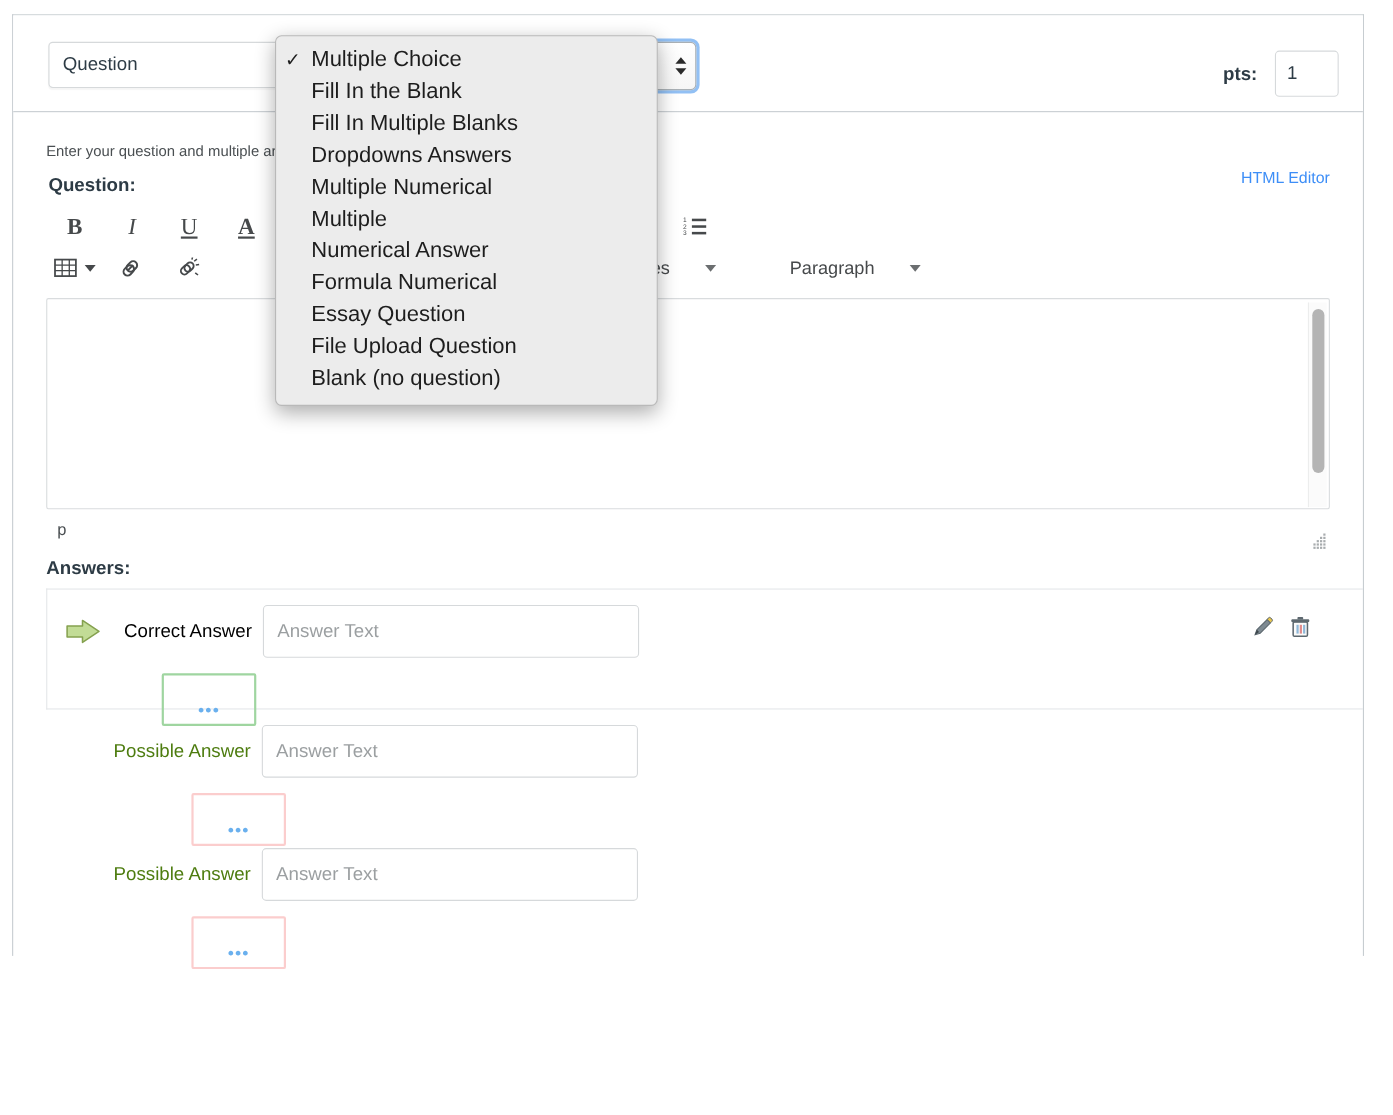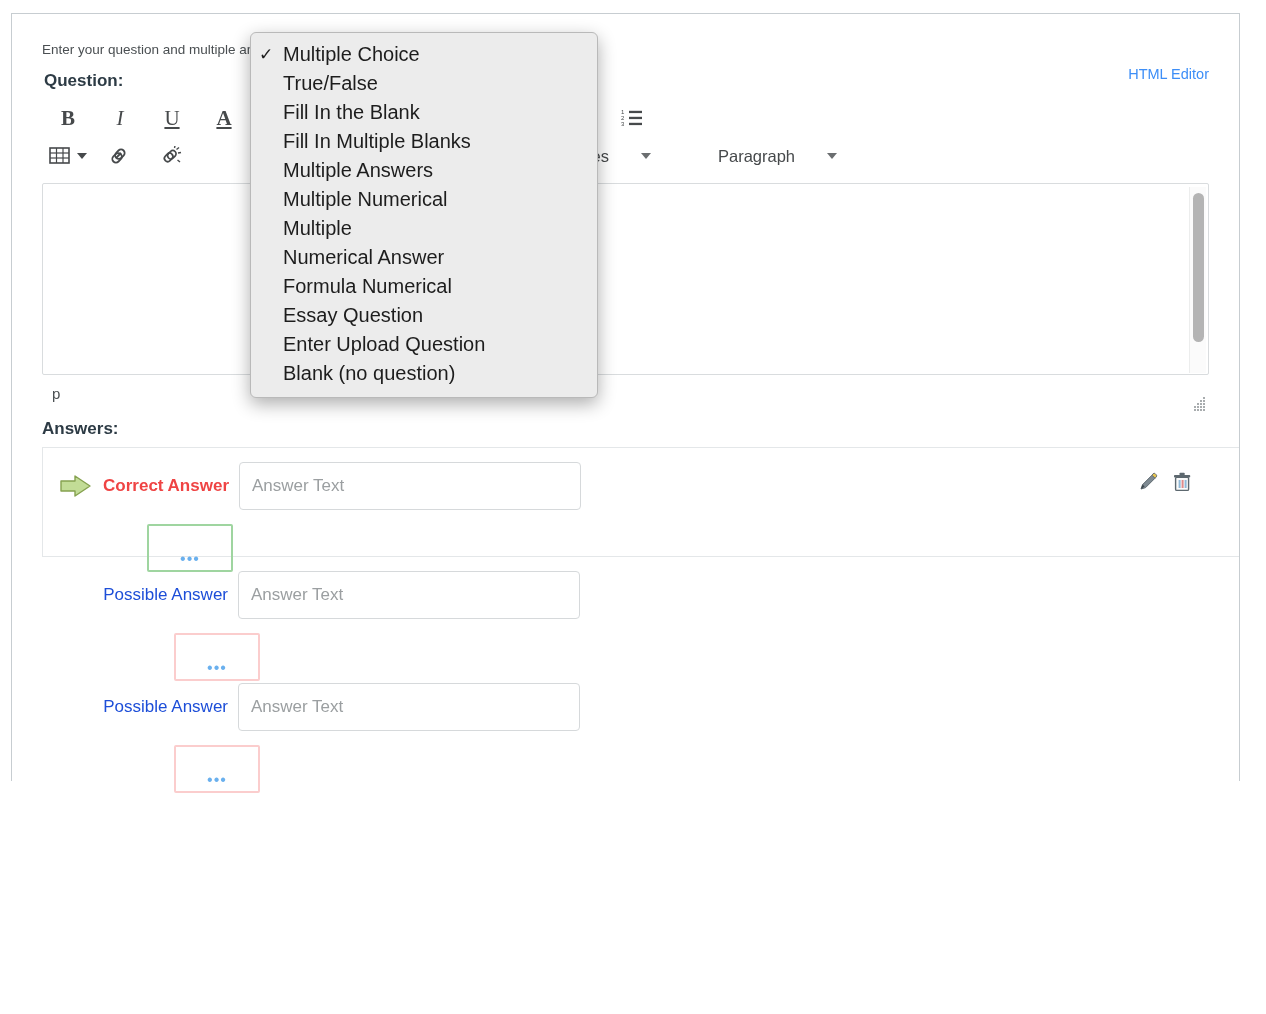--- a/index.html
+++ b/index.html
@@ -213,22 +213,22 @@
   .arrow-icon {
     width: 34px; height: 26px;
     margin-left: 16px;
     flex: 0 0 auto;
   }
   .ans-label {
     width: 180px; text-align: right;
     font-size: 17px; padding-right: 10px;
     white-space: nowrap;
   }
-  .ans-label.correct-lbl { color: #ef4444; font-weight: bold; width: 146px; }
-  .ans-label.possible-lbl { color: #1d4ed8; width: 196px; }
+  .ans-label.correct-lbl { color: #000000; font-weight: normal; width: 146px; }
+  .ans-label.possible-lbl { color: #4d7c0f; width: 196px; }
   .ans-text-input {
     width: 342px; height: 48px;
     border: 1px solid #d6d9db;
     border-radius: 4px;
     padding: 0 12px;
     font-size: 17px;
     color: #2d3b45;
     font-family: "Liberation Sans", sans-serif;
     background: #fff;
     outline: none;
@@ -289,20 +289,34 @@
     text-align: left;
   }
 </style>
 </head>
 <body>
 
 <div class="page">
 
   <div class="question-container">
 
+    <div class="question-header">
+      <input class="q-name-input" type="text" value="Question" style="">
+
+      <div class="q-type-select">
+        <span class="sel-label">Multiple Choice</span>
+        <span class="sel-arrows">
+          <span class="caret-up"></span>
+          <span class="caret-dn"></span>
+        </span>
+      </div>
+
+      <span class="pts-label">pts:</span>
+      <input class="pts-input" type="text" value="1" style="">
+    </div>
 
     <div class="question-body">
 
       <div class="help-text">Enter your question and multiple answers, then select the one correct answer.</div>
 
       <div class="label-question">Question:</div>
 
       <a class="html-editor-link">HTML Editor</a>
 
       <div class="rce">
@@ -490,33 +504,29 @@
     </div>
   </div>
 
   <div class="select-menu">
     <div class="mi">
       <span class="chk">✓</span>
       <span>Multiple Choice</span>
     </div>
     <div class="mi">
       <span class="chk"></span>
-      <span>True/False</span>
-    </div>
-    <div class="mi">
-      <span class="chk"></span>
       <span>Fill In the Blank</span>
     </div>
     <div class="mi">
       <span class="chk"></span>
       <span>Fill In Multiple Blanks</span>
     </div>
     <div class="mi">
       <span class="chk"></span>
-      <span>Multiple Answers</span>
+      <span>Dropdowns Answers</span>
     </div>
     <div class="mi">
       <span class="chk"></span>
       <span>Multiple Numerical</span>
     </div>
     <div class="mi">
       <span class="chk"></span>
       <span>Multiple</span>
     </div>
     <div class="mi">
@@ -526,21 +536,21 @@
     <div class="mi">
       <span class="chk"></span>
       <span>Formula Numerical</span>
     </div>
     <div class="mi">
       <span class="chk"></span>
       <span>Essay Question</span>
     </div>
     <div class="mi">
       <span class="chk"></span>
-      <span>Enter Upload Question</span>
+      <span>File Upload Question</span>
     </div>
     <div class="mi">
       <span class="chk"></span>
       <span>Blank (no question)</span>
     </div>
   </div>
 
   <div class="bottom-cut"></div>
 
 </div>

